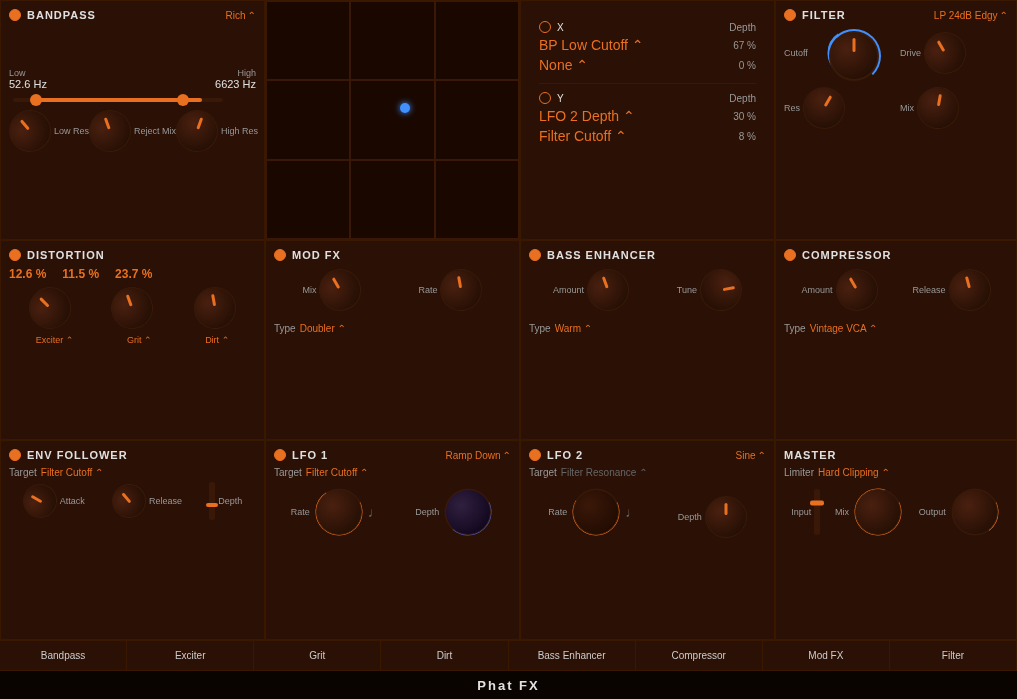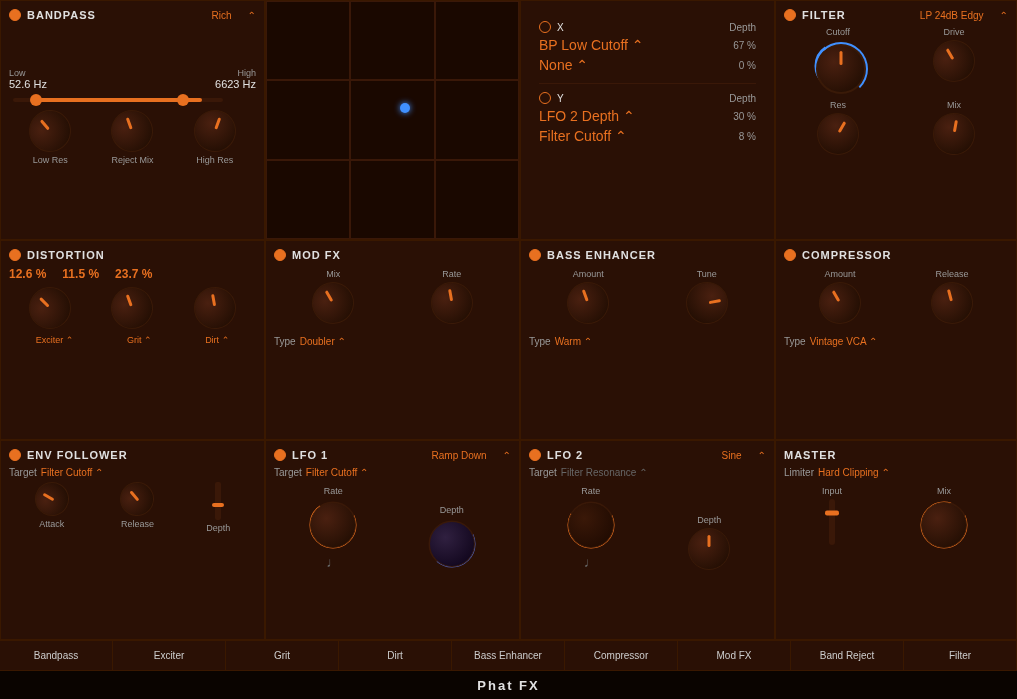--- a/index.html
+++ b/index.html
@@ -61,28 +61,28 @@
       letter-spacing: 1px;
       text-transform: uppercase;
     }
 
     .panel-subtitle {
       color: #e87020;
       font-size: 10px;
       margin-left: auto;
       display: flex;
       align-items: center;
-      gap: 16px;
+      gap: 2px;
       cursor: pointer;
     }
 
     
     .knob-container {
       display: flex;
-      flex-direction: column;
+      flex-direction: row;
       align-items: center;
       gap: 3px;
     }
 
     .knob {
       width: 42px;
       height: 42px;
       border-radius: 50%;
       background: radial-gradient(circle at 35% 35%, #4a2010, #1a0a00);
       border: 1.5px solid #3a1a08;
@@ -831,33 +831,42 @@
         <div class="knob-container">
           <span class="knob-label">Mix</span>
           <div style="position:relative;width:52px;height:52px;">
             <svg viewBox="0 0 52 52" width="52" height="52" style="position:absolute;inset:0;">
               <circle cx="26" cy="26" r="22" fill="none" stroke="#3a1808" stroke-width="3"></circle>
               <circle cx="26" cy="26" r="22" fill="none" stroke="#e87020" stroke-width="3" stroke-dasharray="120 18" stroke-dashoffset="10"></circle>
             </svg>
             <div class="lfo-rate-knob" style="position:absolute;inset:3px;border-radius:50%;"></div>
           </div>
         </div>
+        <div class="knob-container">
+          <span class="knob-label">Output</span>
+          <div style="position:relative;width:52px;height:52px;">
+            <svg viewBox="0 0 52 52" width="52" height="52" style="position:absolute;inset:0;">
+              <circle cx="26" cy="26" r="22" fill="none" stroke="#3a1808" stroke-width="3"></circle>
+              <circle cx="26" cy="26" r="22" fill="none" stroke="#e87020" stroke-width="3" stroke-dasharray="30 108" stroke-dashoffset="10"></circle>
+            </svg>
+            <div class="lfo-rate-knob" style="position:absolute;inset:3px;border-radius:50%;"></div>
+          </div>
+        </div>
       </div>
     </div>
 
   </div>
 
   <div class="bottom-tabs">
     <button class="tab-btn">Bandpass</button>
     <button class="tab-btn">Exciter</button>
     <button class="tab-btn">Grit</button>
     <button class="tab-btn">Dirt</button>
     <button class="tab-btn">Bass Enhancer</button>
     <button class="tab-btn">Compressor</button>
     <button class="tab-btn">Mod FX</button>
-    <button class="tab-btn">Band Reject</button>
     <button class="tab-btn">Filter</button>
   </div>
 
   <div class="footer">
     <span class="footer-title">Phat FX</span>
   </div>
 </div>
 
 </body></html>

